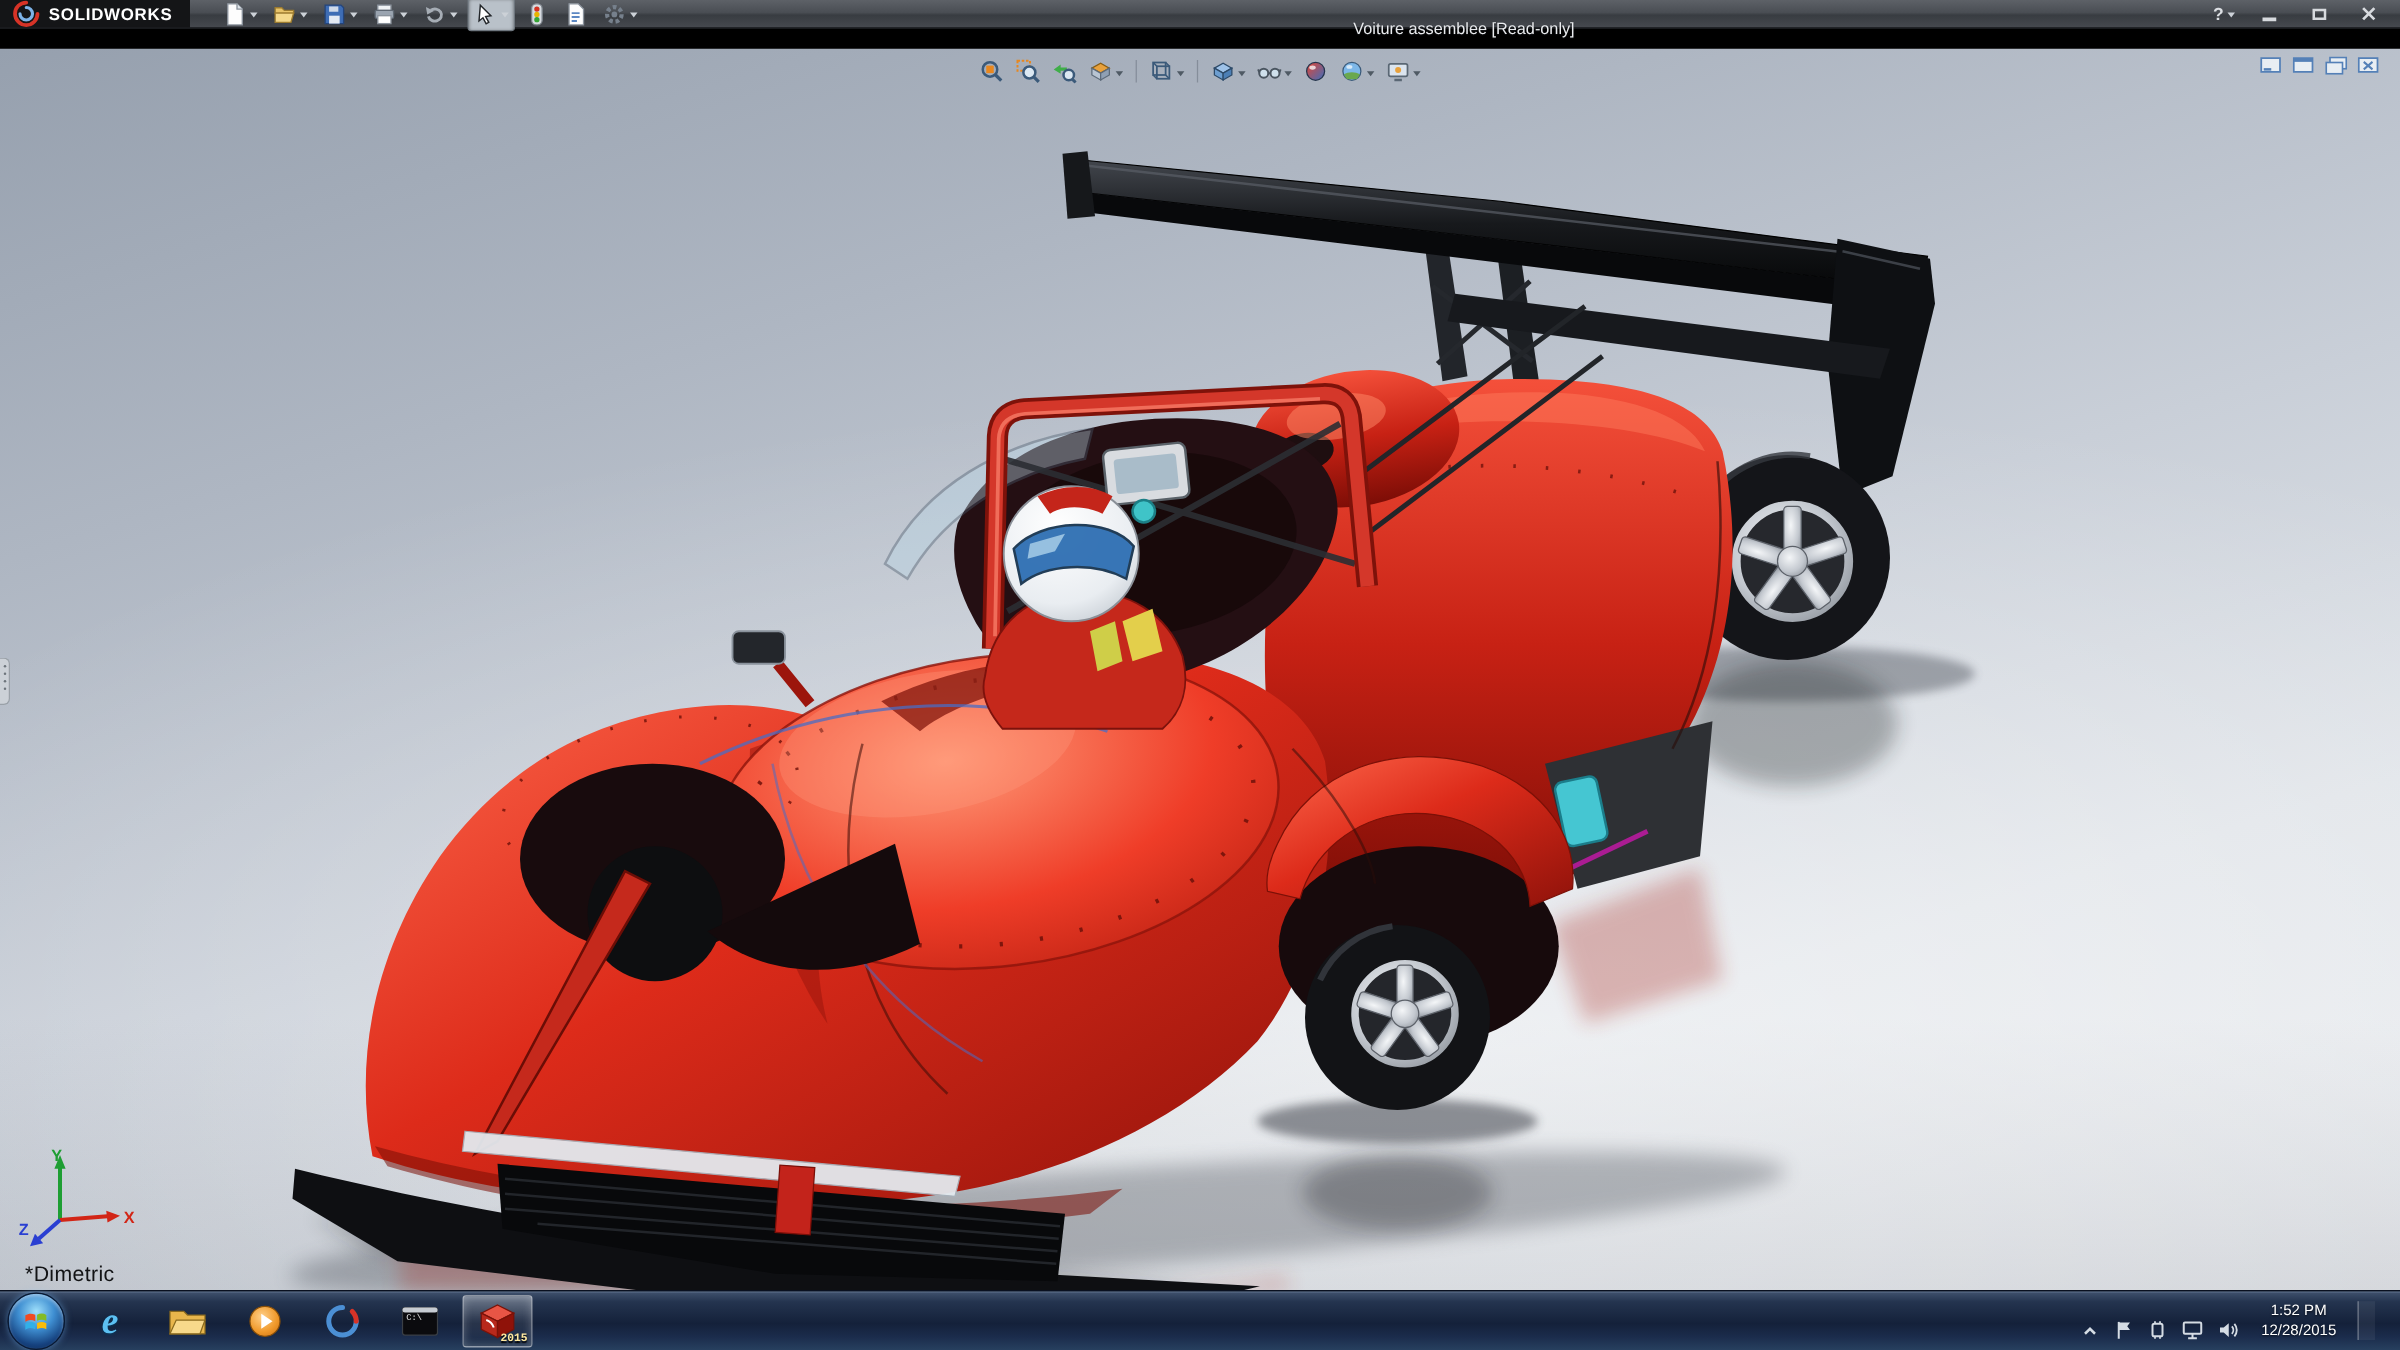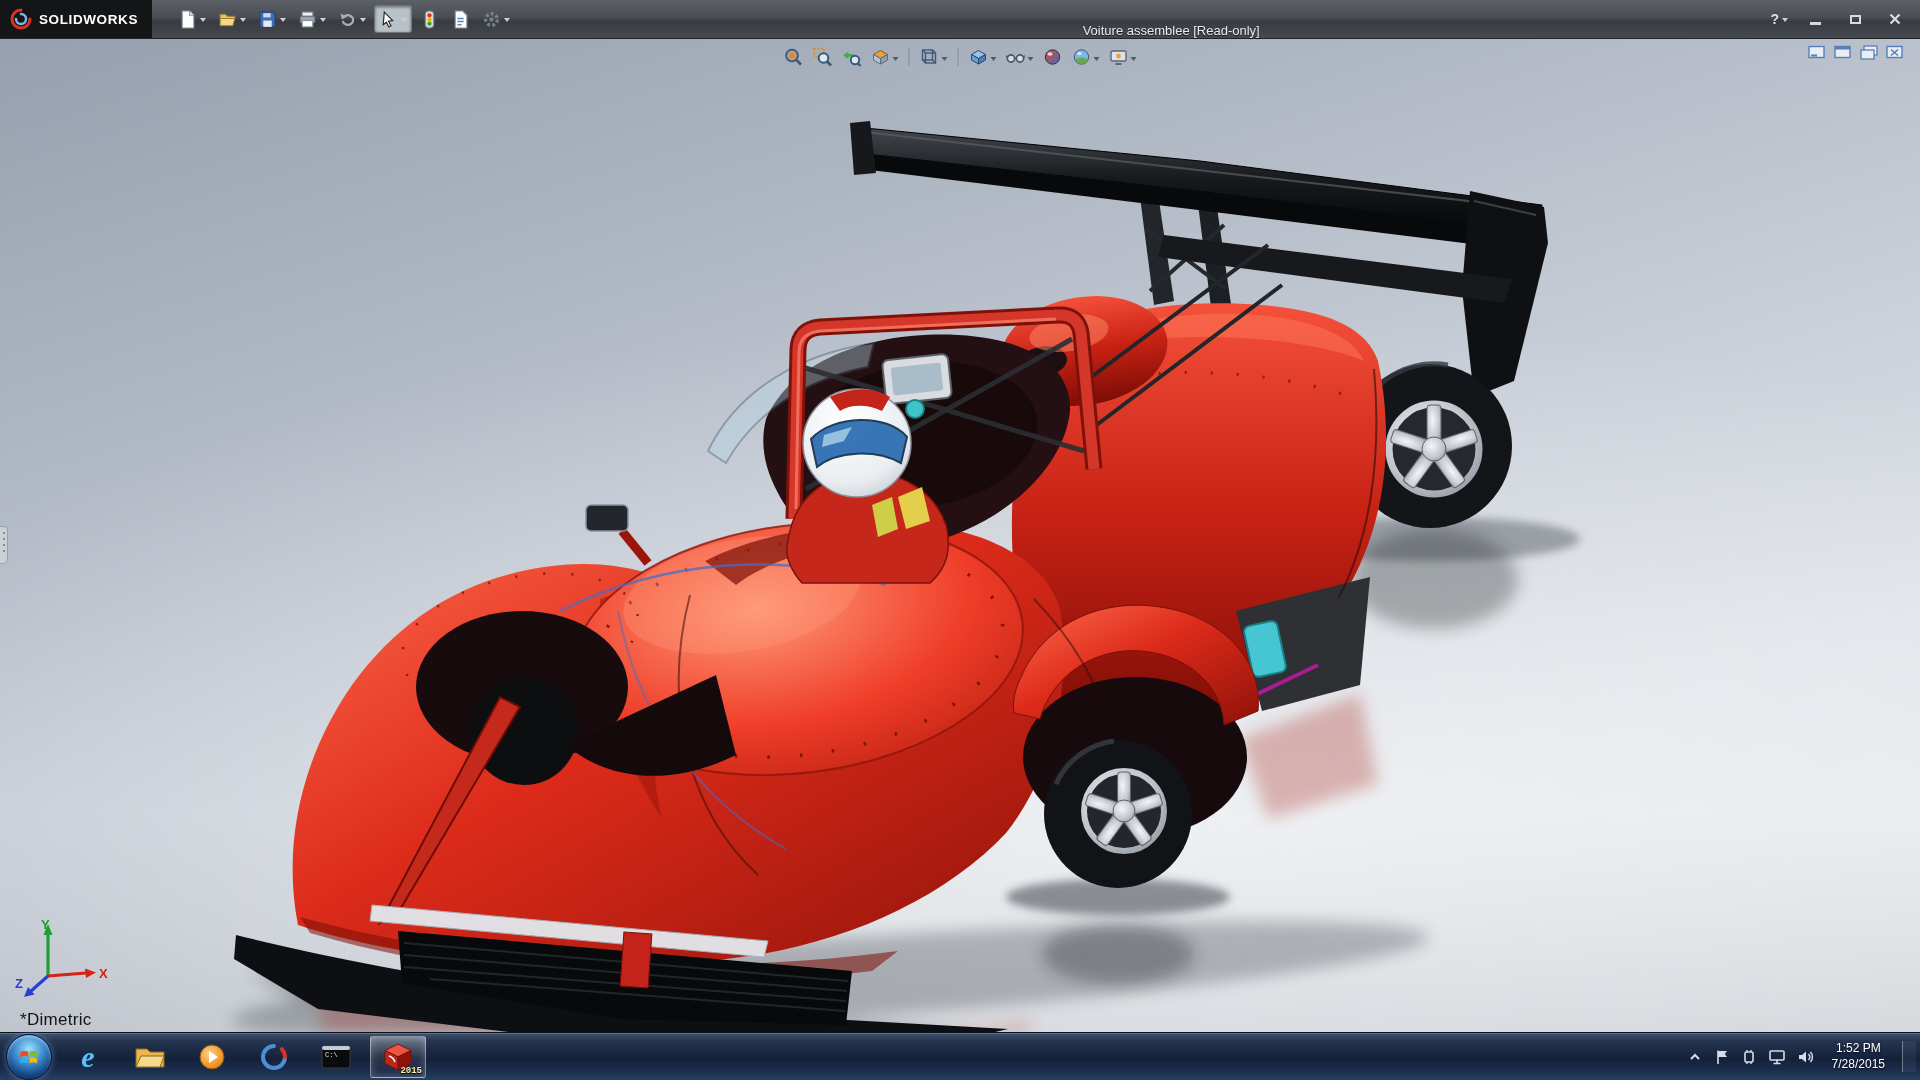--- a/index.html
+++ b/index.html
@@ -1,21 +1,21 @@
 <!DOCTYPE html>
 <html><head>
 <meta charset="utf-8">
 <style>
   * { margin:0; padding:0; box-sizing:border-box; }
   html,body { width:1920px; height:1080px; overflow:hidden; background:#000;
               font-family:"Liberation Sans", sans-serif; }
   .screen { position:relative; width:1920px; height:1080px; }
 
   
-  .titlebar { position:relative; height:39px; display:flex; align-items:center;
+  .titlebar { position:relative; height:23px; display:flex; align-items:center;
     background:linear-gradient(#5d6167 0%, #4a4e54 45%, #383c41 55%, #46494f 100%);
     border-bottom:1px solid #202327; z-index:30; }
   .brand { height:100%; display:flex; align-items:center; gap:7px; padding:0 14px 0 10px;
     background:#141517; cursor:pointer; }
   .brand-text { color:#fff; font-size:13.5px; font-weight:bold; letter-spacing:.6px; }
   .qat { display:flex; align-items:center; gap:4px; margin-left:22px; }
   .tb-btn { display:flex; align-items:center; height:28px; padding:0 4px; border-radius:3px; cursor:pointer; }
   .tb-btn.pressed { background:#b9c1c9; box-shadow:inset 0 1px 3px rgba(0,0,0,.5); border:1px solid #6e767e; }
   .caret { width:0; height:0; border-left:3.5px solid transparent; border-right:3.5px solid transparent;
     border-top:4px solid #ccd1d7; margin-left:3px; margin-top:2px; }
@@ -66,21 +66,21 @@
   .app-btn { position:relative; width:56px; height:42px; display:flex; align-items:center; justify-content:center;
     border-radius:3px; border:1px solid transparent; cursor:pointer; }
   .app-btn.active { background:linear-gradient(rgba(255,255,255,.32), rgba(255,255,255,.10) 48%, rgba(0,0,0,.12));
     border:1px solid rgba(255,255,255,.45); box-shadow:inset 0 0 8px rgba(255,255,255,.25);font-family:Liberation Mono, monospace; }
   .ie-e { font-family:"Liberation Serif",serif; font-style:italic; font-weight:bold; font-size:30px;
     color:#5cc0f2; text-shadow:0 1px 2px #063a5e; line-height:1; }
   .sw-badge { position:absolute; right:3px; bottom:1px; font-size:9px; font-weight:bold; color:#ffe9a0;
     text-shadow:0 1px 1px #000; }
   .cmd-label { position:absolute; left:16px; top:14px; font-family:"Liberation Mono",monospace;
     font-size:7px; color:#e8e8e8; }
-  .tray { margin-left:auto; display:flex; align-items:center; gap:11px; padding-right:4px; }
+  .tray { margin-left:auto; display:flex; align-items:flex-end; gap:11px; padding-right:20px; }
   .tray-ico { cursor:pointer; opacity:.92; }
   .clock { text-align:center; color:#fff; font-size:12px; line-height:1.3; cursor:pointer;
     text-shadow:0 1px 2px rgba(0,0,0,.8); padding:0 6px; }
   .show-desktop { width:14px; align-self:stretch; border-left:1px solid rgba(255,255,255,.35);
     background:rgba(255,255,255,.06); cursor:pointer; }
 </style>
 </head>
 <body>
 
 <div class="screen">
@@ -563,18 +563,18 @@
       <svg class="tray-ico" width="18" height="16" viewBox="0 0 18 16">
         <rect x="2" y="2" width="14" height="9" rx="1" fill="none" stroke="#e6ecf2" stroke-width="1.6"></rect>
         <path d="M9 11 v3 M5.5 14.5 h7" stroke="#e6ecf2" stroke-width="1.6"></path>
       </svg>
       <svg class="tray-ico" width="18" height="16" viewBox="0 0 18 16">
         <path d="M2 6 v4 h3 l4 3.5 V2.5 L5 6 Z" fill="#e6ecf2"></path>
         <path d="M11.5 5 a4.5 4.5 0 0 1 0 6 M13.5 3 a7.5 7.5 0 0 1 0 10" fill="none" stroke="#e6ecf2" stroke-width="1.5"></path>
       </svg>
       <div class="clock">
         <div>1:52 PM</div>
-        <div>7/28/2015</div>
+        <div>12/28/2015</div>
       </div>
       <div class="show-desktop"></div>
     </div>
   </footer>
 </div>
 
 </body></html>

